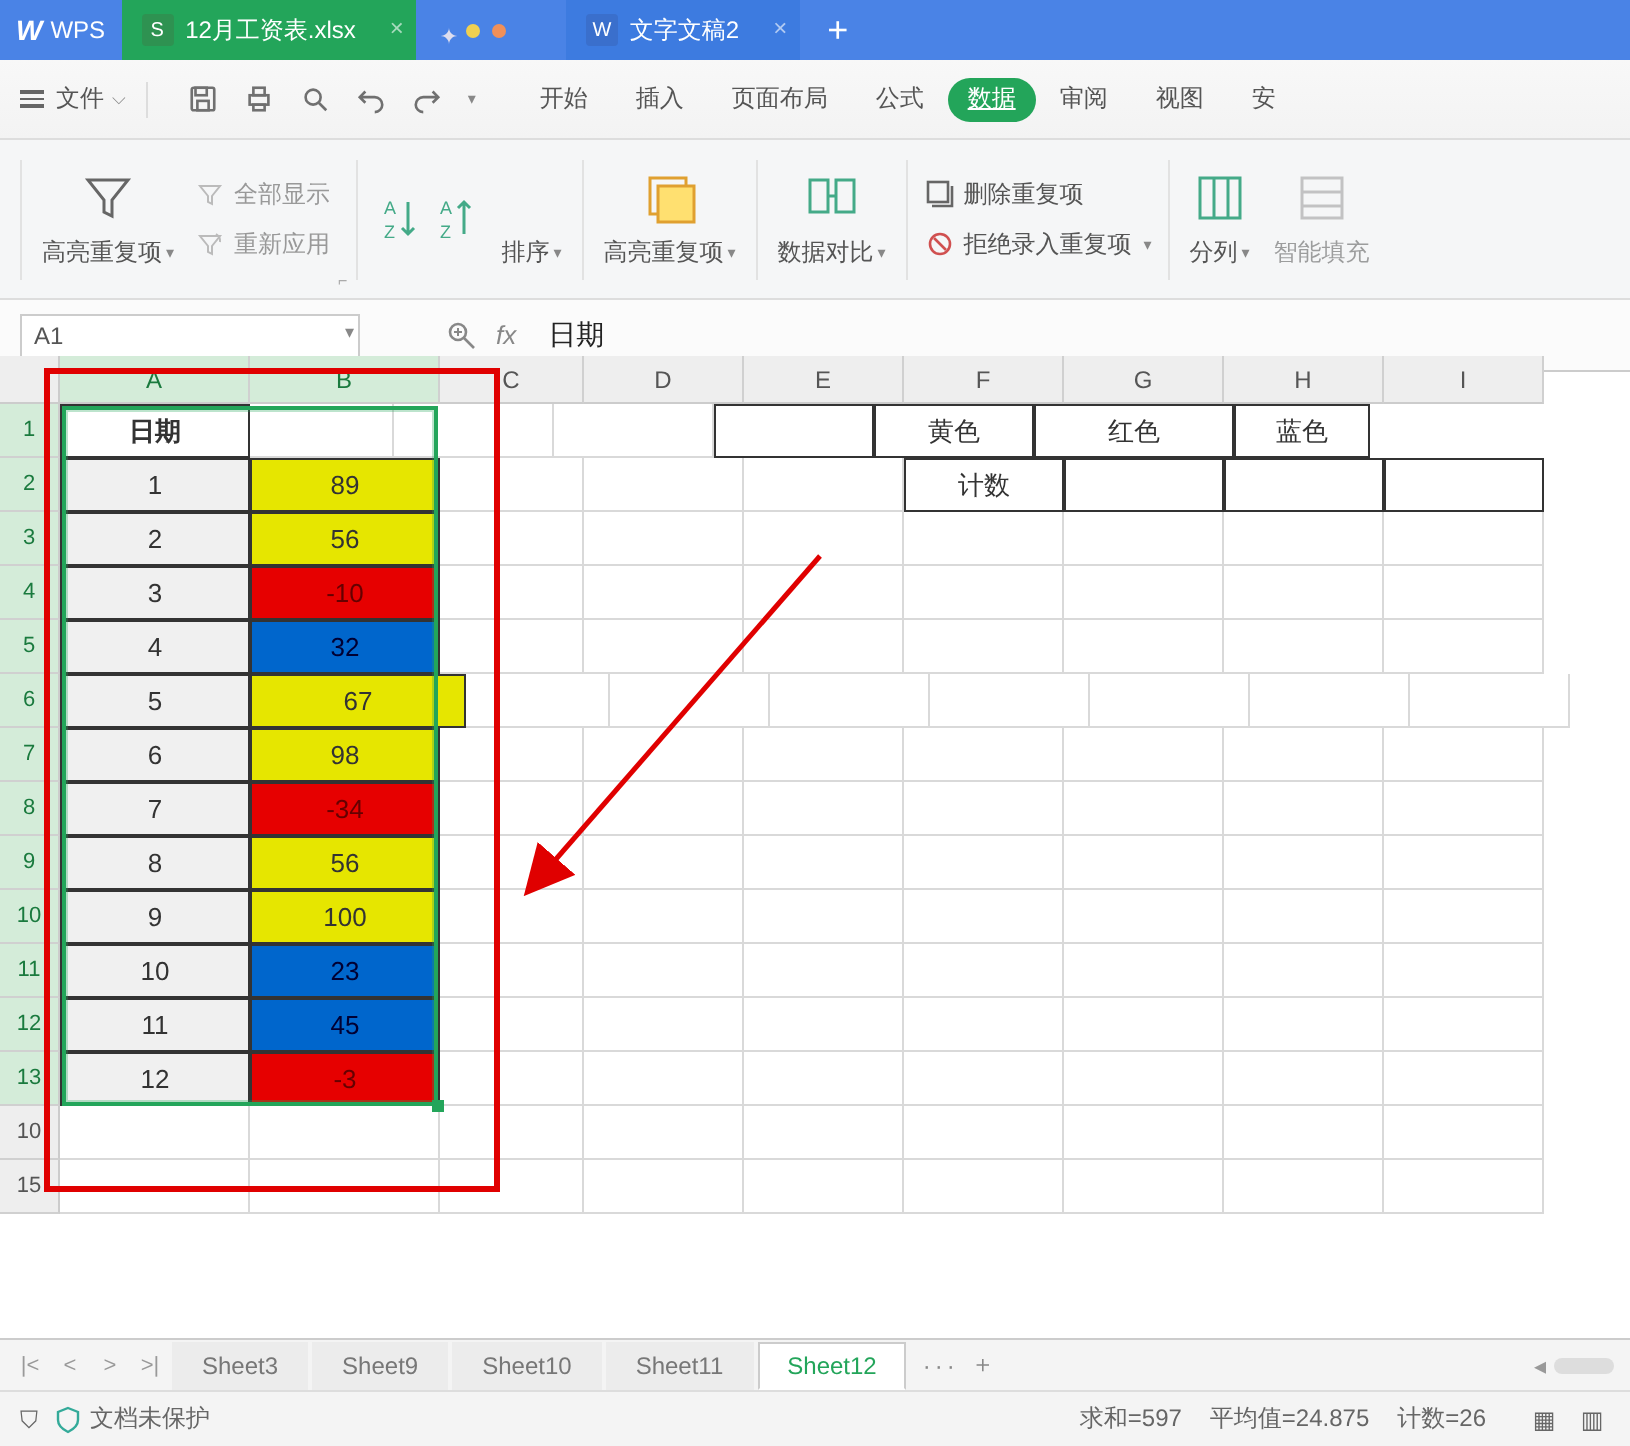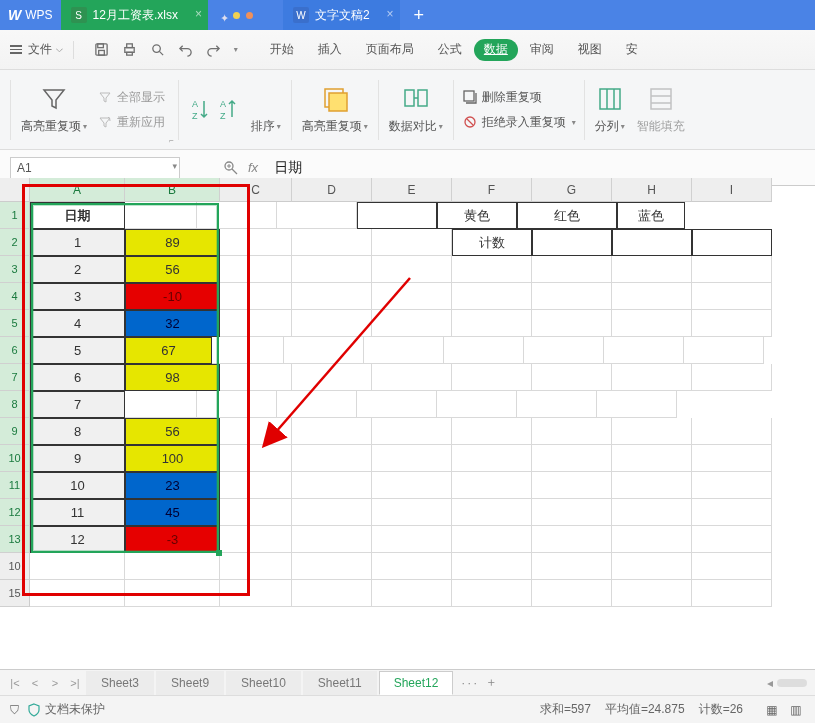--- a/index.html
+++ b/index.html
@@ -417,21 +417,21 @@
         <div class="cell narrow" style="width: 72px;"></div>
         <div class="cell narrow" style="width: 80px;"></div>
         <div class="cell narrow" style="width: 80px;"></div>
         <div class="cell narrow" style="width: 80px;"></div>
         <div class="cell narrow" style="width: 80px;"></div>
         <div class="cell narrow" style="width: 80px;"></div>
         <div class="cell narrow" style="width: 80px;"></div>
       </div>
       <div class="row">
         <div class="cell bdr" style="width: 95px; background: rgb(240, 240, 240);">5</div>
-        <div class="cell bdr y" style="width: 87px;">67</div>
+        <div class="cell bdr y" style="width: 108px;">67</div>
         <div class="cell narrow" style="width: 72px;"></div>
         <div class="cell narrow" style="width: 80px;"></div>
         <div class="cell narrow" style="width: 80px;"></div>
         <div class="cell narrow" style="width: 80px;"></div>
         <div class="cell narrow" style="width: 80px;"></div>
         <div class="cell narrow" style="width: 80px;"></div>
         <div class="cell narrow" style="width: 80px;"></div>
       </div>
       <div class="row">
         <div class="cell bdr" style="width: 95px; background: rgb(240, 240, 240);">6</div>
@@ -439,20 +439,21 @@
         <div class="cell narrow" style="width: 72px;"></div>
         <div class="cell narrow" style="width: 80px;"></div>
         <div class="cell narrow" style="width: 80px;"></div>
         <div class="cell narrow" style="width: 80px;"></div>
         <div class="cell narrow" style="width: 80px;"></div>
         <div class="cell narrow" style="width: 80px;"></div>
         <div class="cell narrow" style="width: 80px;"></div>
       </div>
       <div class="row">
         <div class="cell bdr" style="width: 95px; background: rgb(240, 240, 240);">7</div>
+        <div class="cell bdr r" style="width: 95px;">-34</div>
         <div class="cell narrow" style="width: 72px;"></div>
         <div class="cell narrow" style="width: 80px;"></div>
         <div class="cell narrow" style="width: 80px;"></div>
         <div class="cell narrow" style="width: 80px;"></div>
         <div class="cell narrow" style="width: 80px;"></div>
         <div class="cell narrow" style="width: 80px;"></div>
         <div class="cell narrow" style="width: 80px;"></div>
       </div>
       <div class="row">
         <div class="cell bdr" style="width: 95px; background: rgb(240, 240, 240);">8</div>

